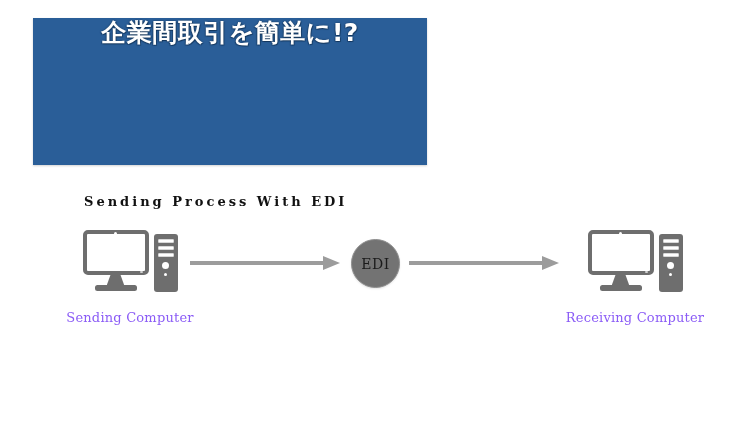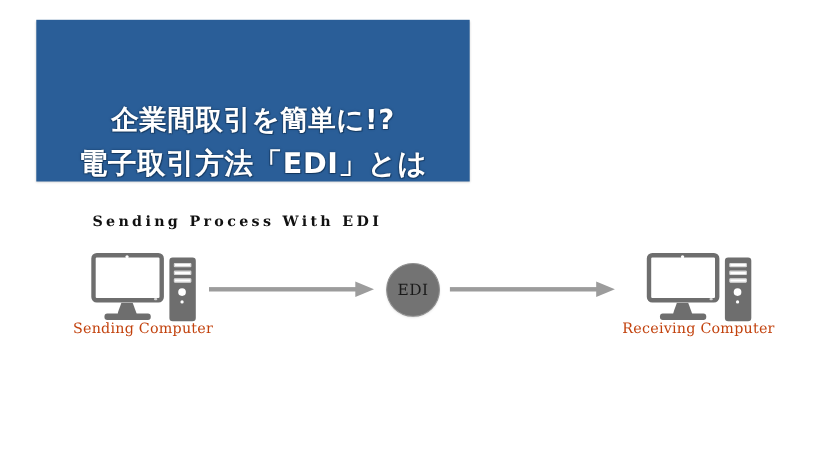--- a/index.html
+++ b/index.html
@@ -28,21 +28,21 @@
     position: absolute;
     left: 33px;
     top: 18px;
     width: 394px;
     height: 147px;
     background: #2A5E98;
     box-sizing: border-box;
     display: flex;
     flex-direction: column;
     align-items: center;
-    justify-content: flex-end;
+    justify-content: space-between;
     gap: 11px;
     box-shadow: 0 1px 2px rgba(0,0,0,0.18);
   }
   .banner-line {
     color: #ffffff;
     font-family: "DejaVu Sans", "Liberation Sans", sans-serif;
     font-weight: bold;
     font-size: 26px;
     letter-spacing: 0.5px;
     line-height: 1.18;
@@ -184,22 +184,22 @@
     position: absolute;
     left: 10.5px;
     top: 39px;
     width: 3px;
     height: 3px;
     border-radius: 50%;
     background: #ffffff;
   }
 
   .node-label {
-    margin-top: 0;
-    color: #c2410c;
+    margin-top: 18px;
+    color: #8b5cf6;
     font-family: "DejaVu Serif", "Liberation Serif", serif;
     font-size: 13px;
     letter-spacing: 0.2px;
     white-space: nowrap;
   }
 
   
   .hub {
     position: absolute;
     left: 351px;
@@ -248,21 +248,20 @@
     border-left: 17px solid #9C9C9C;
   }
 </style>
 </head>
 <body>
 
 <div id="canvas">
 
   <div class="banner">
     <div class="banner-line line1">企業間取引を簡単に!?</div>
-    <div class="banner-line line2">電子取引方法「EDI」とは</div>
   </div>
 
   <div class="diagram-heading">Sending Process With EDI</div>
 
   <div class="diagram">
 
     <div class="node left">
       <div class="computer">
         <div class="monitor">
           <div class="frame"></div>

